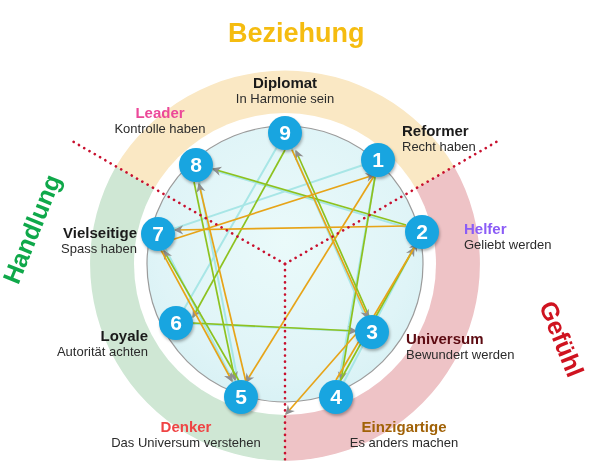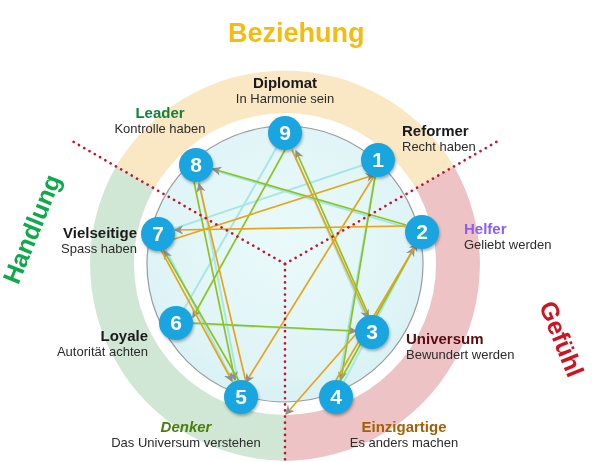--- a/index.html
+++ b/index.html
@@ -132,42 +132,42 @@
         <span>4</span>
       </div>
       <div class="txt" style="top: 406px; left: 264px; width: 280px; text-align: center;">
         <div class="title" style="color: #a16207;">Einzigartige</div>
         <div class="sub">Es anders machen</div>
       </div>
       <div class="num" style="left: 224px; top: 368px;">
         <span>5</span>
       </div>
       <div class="txt" style="top: 406px; left: 46px; width: 280px; text-align: center;">
-        <div class="title" style="color: #4d7c0f; font-style: italic;">Denker</div>
+        <div class="title" style="color: #ef4444;">Denker</div>
         <div class="sub">Das Universum verstehen</div>
       </div>
       <div class="num" style="left: 159px; top: 294px;">
         <span>6</span>
       </div>
       <div class="txt" style="top: 315px; left: 0px; width: 148px; text-align: right;">
         <div class="title" style="color: rgb(26, 26, 26);">Loyale</div>
         <div class="sub">Autorität achten</div>
       </div>
       <div class="num" style="left: 141px; top: 205px;">
         <span>7</span>
       </div>
       <div class="txt" style="top: 212px; left: 0px; width: 137px; text-align: right;">
         <div class="title" style="color: rgb(26, 26, 26);">Vielseitige</div>
         <div class="sub">Spass haben</div>
       </div>
       <div class="num" style="left: 179px; top: 136px;">
         <span>8</span>
       </div>
       <div class="txt" style="top: 92px; left: 20px; width: 280px; text-align: center;">
-        <div class="title" style="color: #15803d;">Leader</div>
+        <div class="title" style="color: #ec4899;">Leader</div>
         <div class="sub">Kontrolle haben</div>
       </div>
       <div class="num" style="left: 268px; top: 104px;">
         <span>9</span>
       </div>
       <div class="txt" style="top: 62px; left: 145px; width: 280px; text-align: center;">
         <div class="title" style="color: rgb(26, 26, 26);">Diplomat</div>
         <div class="sub">In Harmonie sein</div>
       </div>
     </div>

